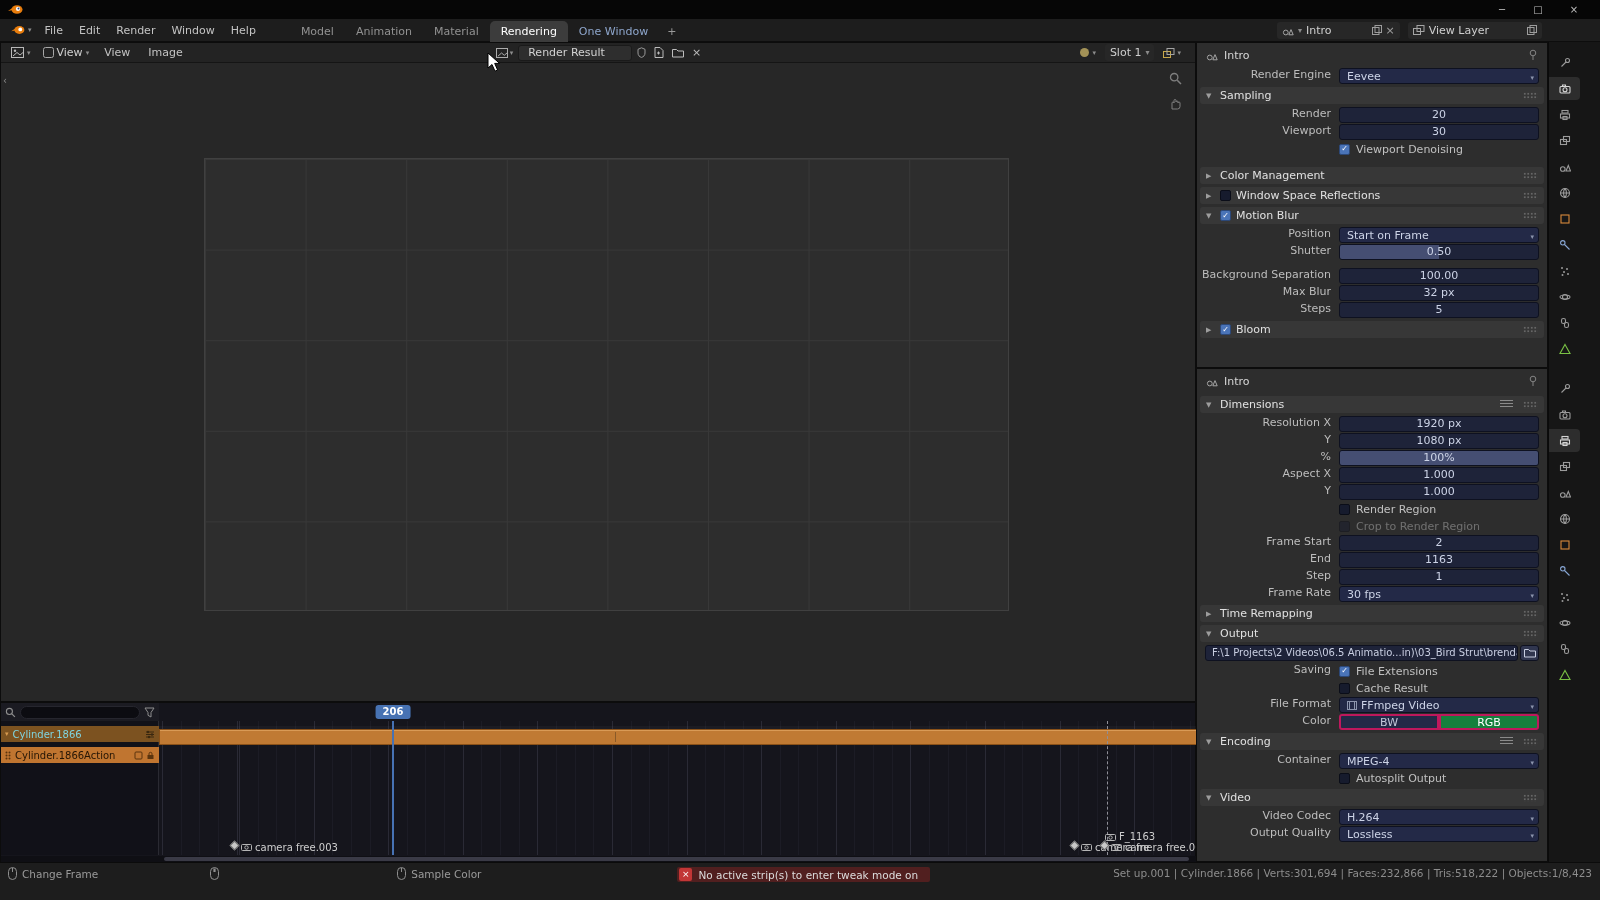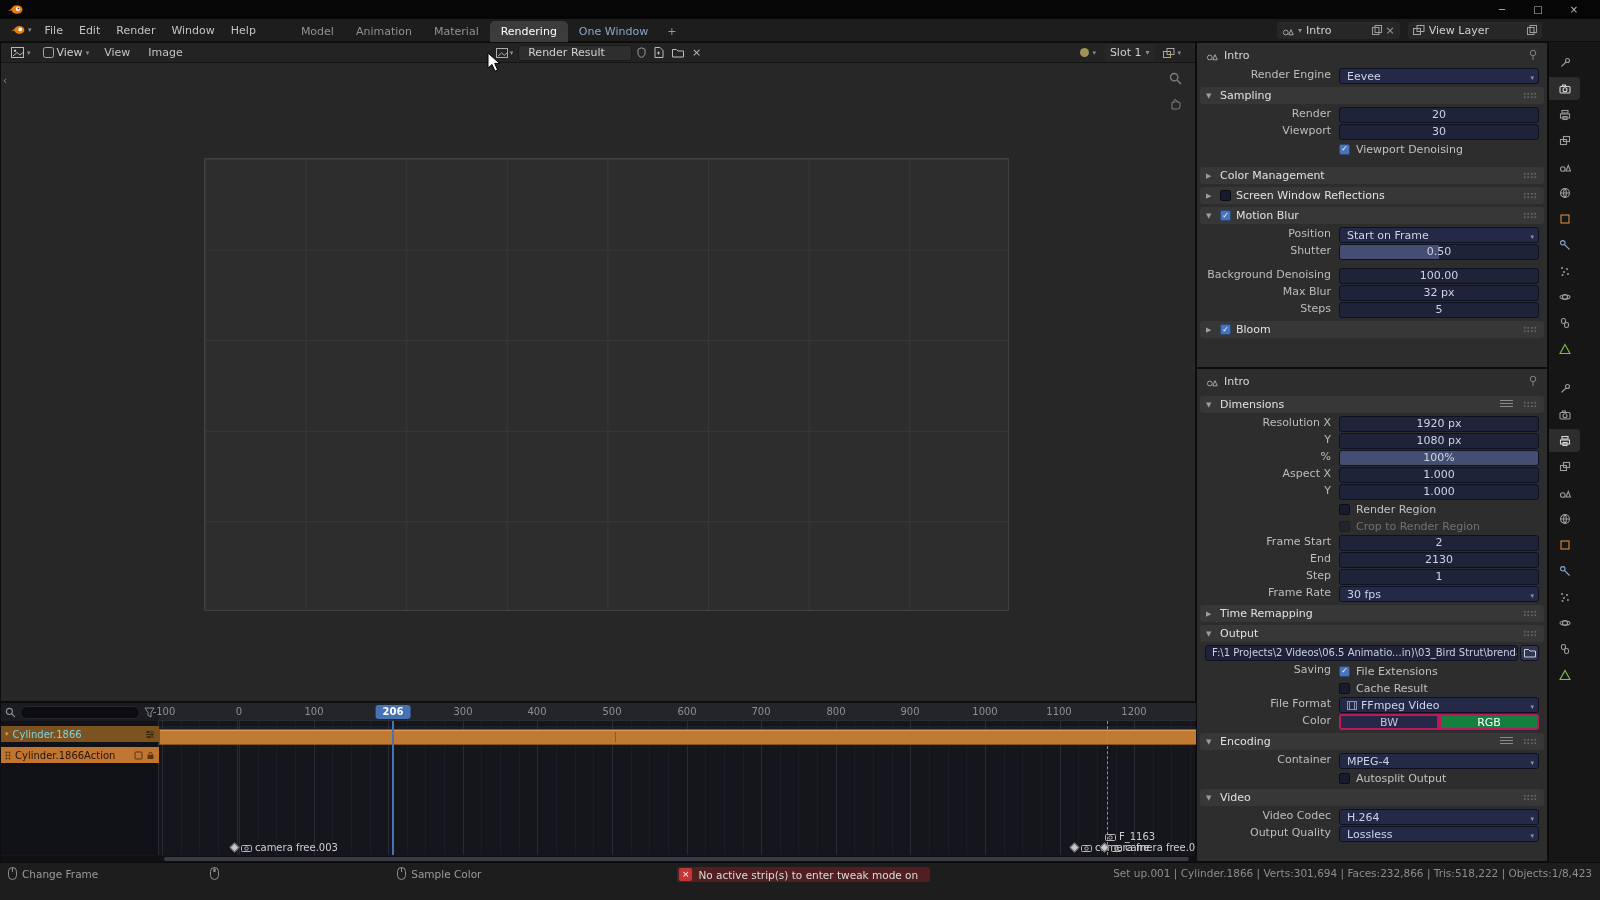--- a/index.html
+++ b/index.html
@@ -48,21 +48,21 @@
 .strip{position:absolute;left:158px;top:26px;width:1038px;height:16px;background:#c07a33;border:1px solid #8a5118;box-shadow:inset 0 1px 0 #d99a55}
 .strip-mark{position:absolute;top:2px;bottom:2px;width:1px;background:#8a5a28}
 .chbox{position:absolute;left:0;top:18px;width:158px;height:134px;background:#111118;border-right:1px solid #2a2a32}
 .ch-row{position:absolute;left:0;width:158px;height:16px;display:flex;align-items:center;gap:4px;padding:0 4px;font-size:10px;white-space:nowrap;overflow:hidden}
 .ch-row1{top:5px;background:#7c5220;color:#7fd4df}
 .ch-row2{top:26px;background:#c07530;color:#241505}
 .ch-right{margin-left:auto;display:flex;gap:3px;align-items:center}
 .cfline{position:absolute;left:391px;top:18px;width:2px;height:134px;background:#4772b3}
 .cfbadge{position:absolute;left:392px;top:2px;transform:translateX(-50%);background:#4772b3;color:#fff;font-size:10px;font-weight:bold;padding:1px 7px;border-radius:3px;line-height:12px}
 .endline{position:absolute;left:1106px;top:18px;height:134px;border-left:1px dashed #8f8f98}
-.marker{position:absolute;top:139px;display:flex;align-items:center;gap:3px;font-size:10px;color:#cfcfcf;white-space:nowrap}
+.marker{position:absolute;top:139px;display:flex;align-items:flex-start;gap:3px;font-size:10px;color:#cfcfcf;white-space:nowrap}
 .dia{width:7px;height:7px;background:#c9c9c9;transform:rotate(45deg);border:1px solid #6e6e6e;flex:none}
 .endlabel{position:absolute;left:1104px;top:128px;display:flex;gap:3px;align-items:center;font-size:10px;color:#cdcdcd}
 .nla-scroll{position:absolute;left:0;top:153px;width:1196px;height:6px;background:#0f0f14}
 .nla-thumb{position:absolute;left:163px;top:1px;width:1025px;height:4px;background:#3a3a46;border-radius:2px}
 
 .props{position:absolute;left:1196px;width:352px;background:#2d2d2d;border:1px solid #0c0c0c;overflow:hidden;font-size:11px}
 .props1{top:42px;height:326px}
 .props2{top:368px;height:494px}
 .phead{display:flex;align-items:center;gap:6px;height:24px;padding:0 9px;color:#d6d6d6}
 .pin{margin-left:auto;opacity:.8}
@@ -287,36 +287,20 @@
           <path d="M7.5 7.5 L10.8 10.8" stroke="#8f8f8f" stroke-width="1.3"></path>
         </svg>
       </span>
     <span class="searchbox"></span>
     <span>
         <svg width="11" height="11" viewBox="0 0 11 11">
           <path d="M1 1 H10 L7 5.5 V10 L4 8.3 V5.5 Z" fill="none" stroke="#8f8f8f"></path>
         </svg>
       </span>
   </div>
-  <div class="nla-scrub">
-    <span class="tick" style="left:5px">-100</span>
-    <span class="tick" style="left:80px">0</span>
-    <span class="tick" style="left:155px">100</span>
-    <span class="tick" style="left:229px">200</span>
-    <span class="tick" style="left:304px">300</span>
-    <span class="tick" style="left:378px">400</span>
-    <span class="tick" style="left:453px">500</span>
-    <span class="tick" style="left:528px">600</span>
-    <span class="tick" style="left:602px">700</span>
-    <span class="tick" style="left:677px">800</span>
-    <span class="tick" style="left:751px">900</span>
-    <span class="tick" style="left:826px">1000</span>
-    <span class="tick" style="left:900px">1100</span>
-    <span class="tick" style="left:975px">1200</span>
-  </div>
   <div class="nla-tracks">
     <div class="lane1"></div>
   </div>
   <div class="strip">
     <div class="strip-mark" style="left:232px"></div>
     <div class="strip-mark" style="left:455px"></div>
   </div>
   <div class="chbox">
     <div class="ch-row ch-row1">
       <span class="chev" style="color:#d89a50">▾</span>
@@ -459,21 +443,21 @@
   </div>
   <div class="gap6"></div>
   <div class="sec">
     <span class="tri">▶</span>
     <span>Color Management</span>
     <span class="grip"></span>
   </div>
   <div class="sec">
     <span class="tri">▶</span>
     <span class="check"></span>
-    <span>Screen Window Reflections</span>
+    <span>Window Space Reflections</span>
     <span class="grip"></span>
   </div>
   <div class="sec">
     <span class="tri">▼</span>
     <span class="check on">
         <span>✓</span>
       </span>
     <span>Motion Blur</span>
     <span class="grip"></span>
   </div>
@@ -487,21 +471,21 @@
       </span>
   </div>
   <div class="prow">
     <span class="plabel">Shutter</span>
     <span class="pctrl">
         <span class="field"><span class="fill" style="width:50%"></span><span class="val">0.50</span></span>
       </span>
   </div>
   <div class="gap6"></div>
   <div class="prow">
-    <span class="plabel">Background Denoising</span>
+    <span class="plabel">Background Separation</span>
     <span class="pctrl">
         <span class="field"><span class="val">100.00</span></span>
       </span>
   </div>
   <div class="prow">
     <span class="plabel">Max Blur</span>
     <span class="pctrl">
         <span class="field"><span class="val">32 px</span></span>
       </span>
   </div>
@@ -589,21 +573,21 @@
   </div>
   <div class="prow">
     <span class="plabel">Frame Start</span>
     <span class="pctrl">
         <span class="field"><span class="val">2</span></span>
       </span>
   </div>
   <div class="prow">
     <span class="plabel">End</span>
     <span class="pctrl">
-        <span class="field"><span class="val">2130</span></span>
+        <span class="field"><span class="val">1163</span></span>
       </span>
   </div>
   <div class="prow">
     <span class="plabel">Step</span>
     <span class="pctrl">
         <span class="field"><span class="val">1</span></span>
       </span>
   </div>
   <div class="prow">
     <span class="plabel">Frame Rate</span>

